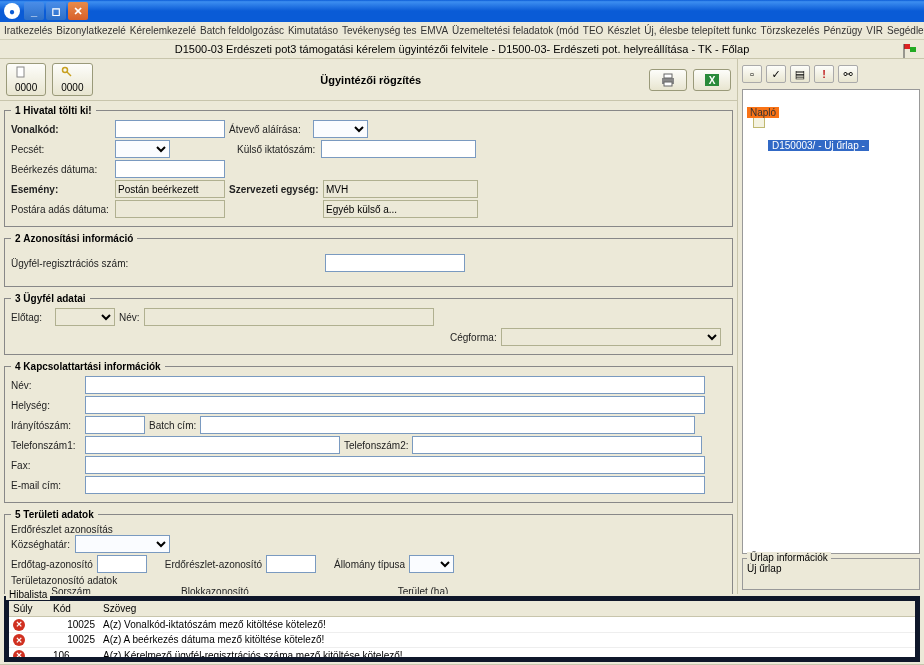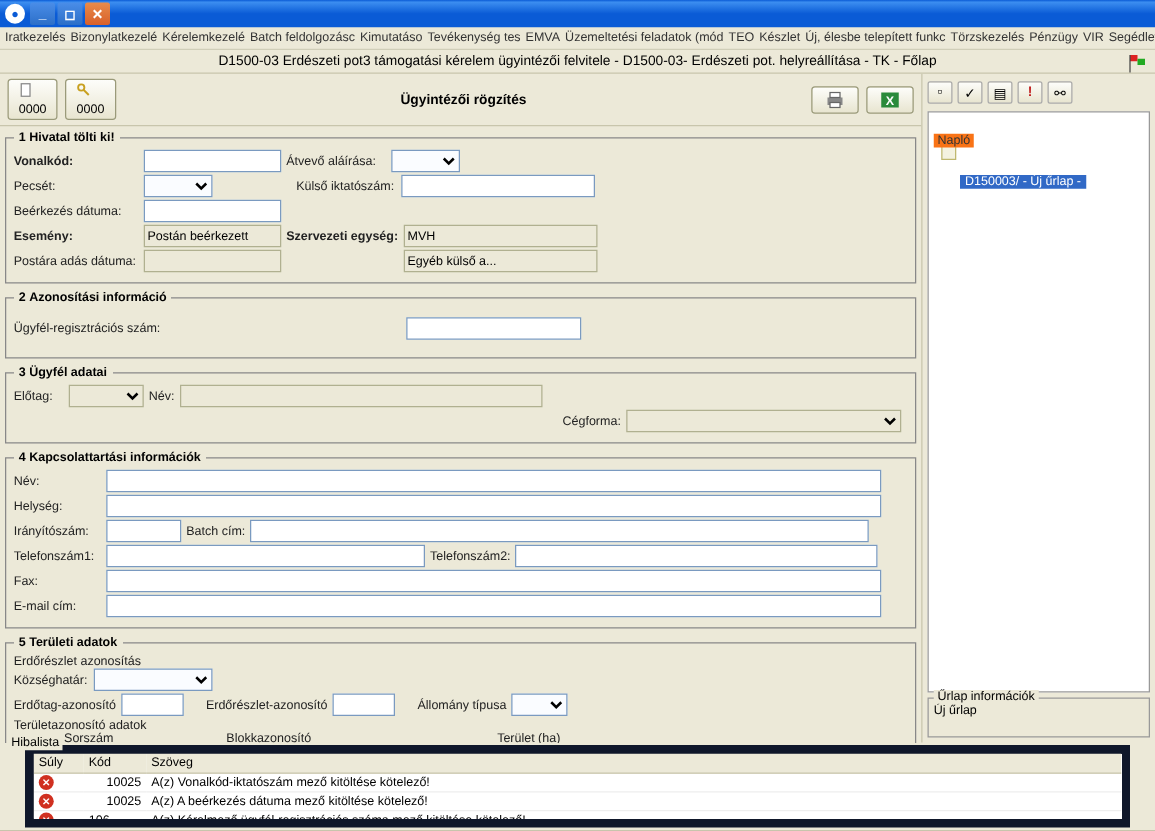--- a/index.html
+++ b/index.html
@@ -55,21 +55,21 @@
 
 .naplo-box { border: 1px solid #999; flex: 1; background: white; padding: 2px; font-size: 10px; margin-bottom: 4px; position: relative; }
 .naplo-legend { position: absolute; top: -7px; left: 4px; background: #f97316; padding: 0 3px; font-size: 10px; color: #333; margin-top: 24px; }
 .naplo-item { display: flex; align-items: center; gap: 3px; padding-left: 8px; }
 .naplo-item .icon { width: 12px; height: 12px; background: #f4f2e0; border: 1px solid #c0b870; }
 .naplo-item .text { background: #3169c6; color: white; padding: 0 4px; margin-top: 48px; }
 
 .urlap-box { border: 1px solid #999; background: #ece9d8; padding: 4px; font-size: 10px; position: relative; height: 32px; }
 .urlap-legend { position: absolute; top: -7px; left: 4px; background: #ece9d8; padding: 0 3px; font-size: 10px; }
 
-.hibalista { border: 7px solid #0f172a; margin: 2px 20px; background: white; position: relative; height: 66px; overflow-y: scroll; }
+.hibalista { border: 5px solid #0f172a; margin: 2px 4px; background: white; position: relative; height: 66px; overflow-y: scroll; }
 .hibalista-legend { position: absolute; top: -7px; left: 6px; background: #ece9d8; padding: 0 3px; font-size: 10px; z-index: 2; }
 .hibalista table { width: 100%; border-collapse: collapse; font-size: 10px; }
 .hibalista th { background: #ece9d8; text-align: left; padding: 2px 4px; border-bottom: 1px solid #c8c5ac; font-weight: normal; }
 .hibalista td { padding: 1px 4px; border-bottom: 1px solid #eee; }
 .err-icon { width: 12px; height: 12px; border-radius: 50%; background: #d03020; color: white; display: inline-flex; align-items: center; justify-content: center; font-size: 8px; font-weight: bold; }
 
 .tabbar { height: 20px; display: flex; align-items: flex-end; padding: 0 4px; border-top: 1px solid #c8c5ac; background: #ece9d8; }
 </style>
 </head>
 <body>

